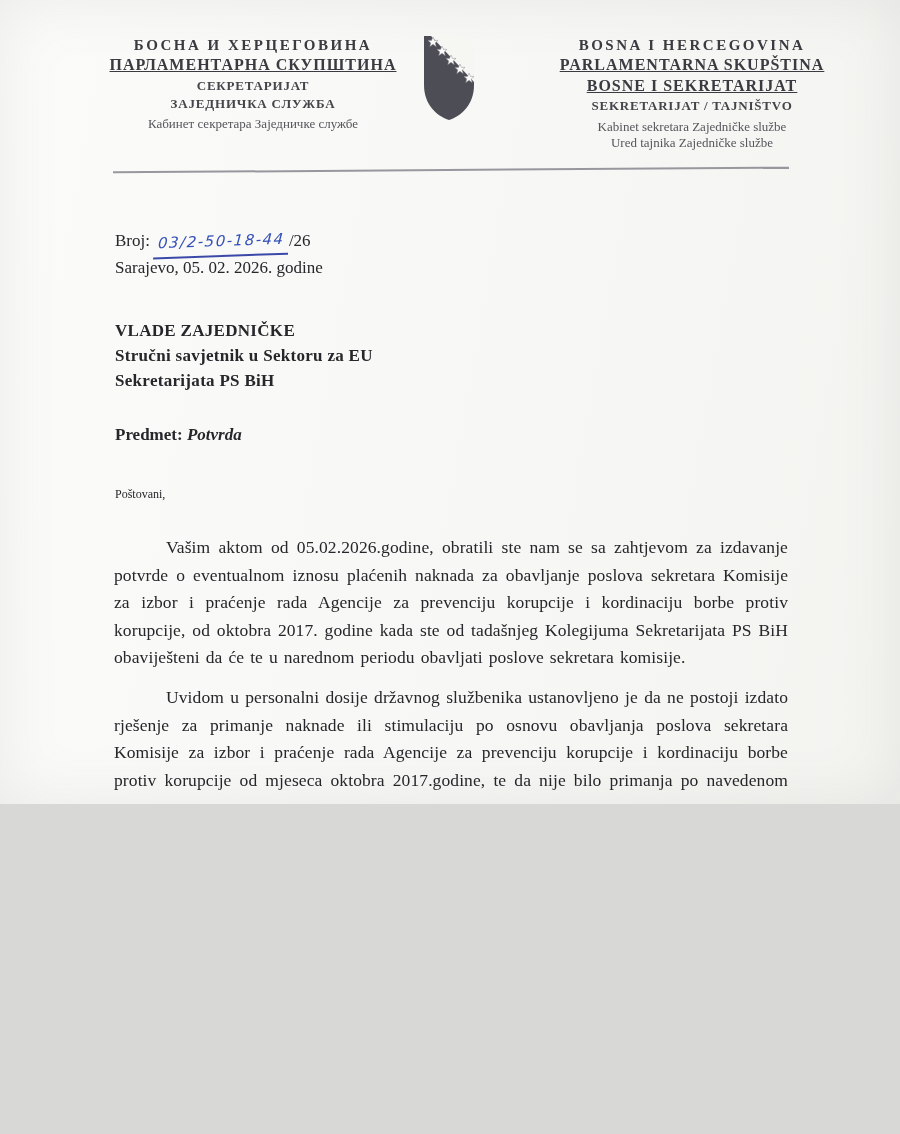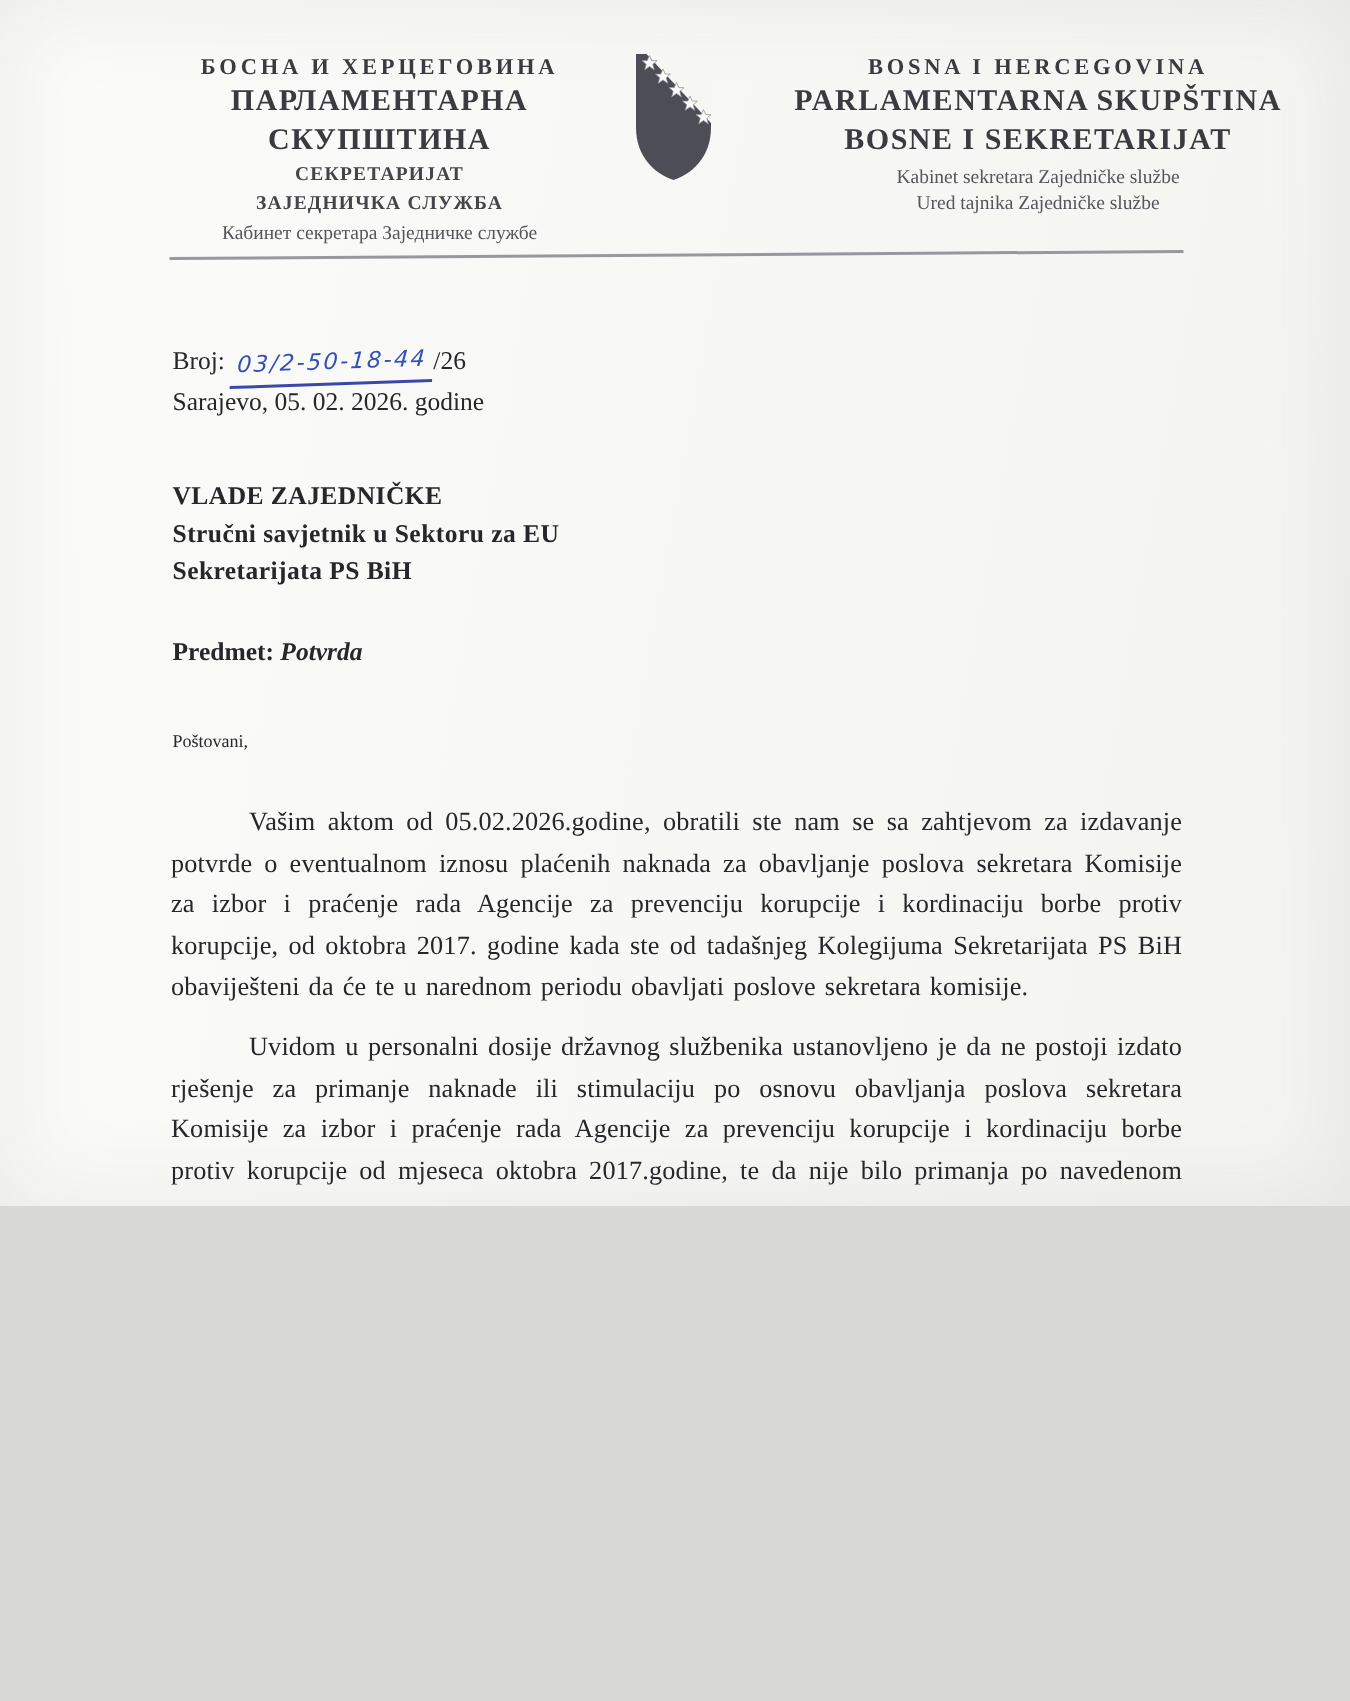--- a/index.html
+++ b/index.html
@@ -7,21 +7,21 @@
     position:relative;width:900px;height:804px;margin:0 auto;
     background:linear-gradient(100deg,#fbfbf9 0%,#f7f7f5 55%,#f3f3f0 100%);
     box-shadow:inset 0 0 60px rgba(120,120,120,.12);
     font-family:"Liberation Serif","DejaVu Serif",serif;
     color:#26262b;overflow:hidden;
   }
   .abs{position:absolute;}
   
   .hdr-col{text-align:center;line-height:1.28;}
   .hl-big{font-weight:bold;font-size:15px;letter-spacing:2.5px;color:#3a3a40;}
-  .hl-big2{font-weight:bold;font-size:20px;letter-spacing:1px;color:#3a3a40;}
+  .hl-big2{font-weight:bold;font-size:16px;letter-spacing:1px;color:#3a3a40;text-decoration:underline;}
   .hl-mid{font-weight:bold;font-size:13px;letter-spacing:.8px;color:#44444a;margin-top:2px;}
   .hl-small{font-size:13px;color:#55555c;margin-top:3px;}
   .rule{border-top:2px solid #97979e;transform:rotate(-.4deg);}
   
   .ref{font-size:17px;line-height:26px;}
   .hand{
     font-family:"DejaVu Sans",sans-serif;font-style:italic;
     color:#3450b8;font-size:15px;letter-spacing:1.5px;
     display:inline-block;transform:rotate(-2deg) skewX(-6deg);
     border-bottom:2px solid #3a49a8;padding:0 4px 1px 4px;
@@ -69,20 +69,21 @@
       <path transform="translate(31,27)" d="M0,-5 L1.5,-1.6 L5,-1.6 L2.2,0.9 L3.2,4.6 L0,2.3 L-3.2,4.6 L-2.2,0.9 L-5,-1.6 L-1.5,-1.6 Z"></path>
       <path transform="translate(40,36)" d="M0,-5 L1.5,-1.6 L5,-1.6 L2.2,0.9 L3.2,4.6 L0,2.3 L-3.2,4.6 L-2.2,0.9 L-5,-1.6 L-1.5,-1.6 Z"></path>
       <path transform="translate(49,45)" d="M0,-5 L1.5,-1.6 L5,-1.6 L2.2,0.9 L3.2,4.6 L0,2.3 L-3.2,4.6 L-2.2,0.9 L-5,-1.6 L-1.5,-1.6 Z"></path>
     </g>
   </svg>
 
   <div class="abs hdr-col" style="left:502px;top:36px;width:380px;">
     <div class="hl-big">BOSNA I HERCEGOVINA</div>
     <div class="hl-big2">PARLAMENTARNA SKUPŠTINA</div>
     <div class="hl-big2">BOSNE I SEKRETARIJAT</div>
+    <div class="hl-mid">SEKRETARIJAT / TAJNIŠTVO</div>
     <div class="hl-small" style="margin-top:4px;">Kabinet sekretara Zajedničke službe</div>
     <div class="hl-small" style="margin-top:0;">Ured tajnika Zajedničke službe</div>
   </div>
 
   <div class="abs rule" style="left:113px;top:169px;width:676px;"></div>
 
   <div class="abs ref" style="left:115px;top:228px;">
     <span>Broj:</span>
     <span class="hand">03/2-50-18-44</span><span>/26</span>
   </div>

